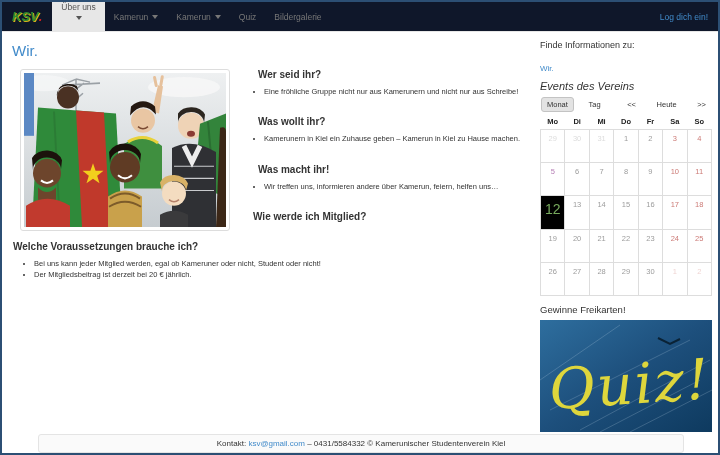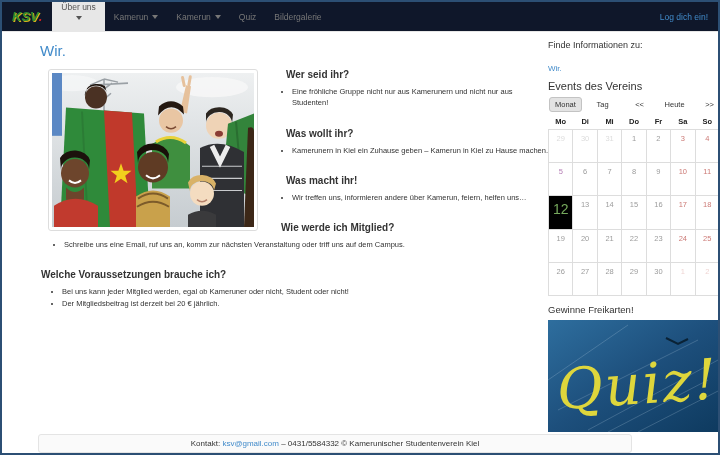--- a/index.html
+++ b/index.html
@@ -11,21 +11,21 @@
   .brand{display:flex;align-items:center;padding:0 10px;font-size:13px;font-weight:bold;font-style:italic;
          color:#2e8b2e;text-shadow:1px 1px 0 #d4b11c;cursor:pointer;}
   .brand .dot{color:#cc2222;text-shadow:none;}
   .nav-menu{display:flex;align-items:stretch;}
   .nav-item{display:flex;align-items:center;gap:4px;padding:0 9px;font-size:8.5px;color:#777;cursor:pointer;}
   .nav-item.active{background:#e7e7e7;color:#555;flex-direction:column;}
   .caret{display:inline-block;width:0;height:0;border-left:3px solid transparent;border-right:3px solid transparent;border-top:4px solid currentColor;}
   .login{margin-left:auto;display:flex;align-items:center;padding:0 10px;font-size:8.5px;color:#428bca;cursor:pointer;}
 
   
-  .row{display:flex;padding-left:28px;}
+  .row{display:flex;}
   .col-main{flex:1;position:relative;padding:10px 0 0 8px;box-sizing:border-box;}
   .col-side{width:172px;margin-right:6px;padding-top:8px;box-sizing:content-box;}
 
   .page-title{margin:0 0 10px 2px;font-size:15px;font-weight:normal;color:#428bca;}
 
   .photo{position:absolute;left:18px;top:37px;width:210px;height:162px;box-sizing:border-box;
          background:#fff;border:1px solid #ddd;border-radius:3px;padding:3px;}
   .photo svg{display:block;width:100%;height:100%;}
 
   .sections-beside{margin-left:248px;width:262px;}
@@ -38,21 +38,21 @@
   .sec-3 h4{margin-left:243px;}
   .sec-3 ul{padding-left:26px;}
   .sec-3 li{white-space:nowrap;}
   .sec-4 h4{margin-left:3px;}
   .sec-4 ul{padding-left:24px;}
   .sec-4 li{white-space:nowrap;}
 
   
   .find-title{margin:0 0 7px;font-size:9px;color:#333;}
   .wir-link{display:inline-block;margin:0 0 7px;font-size:8px;color:#428bca;cursor:pointer;text-decoration:none;}
-  .events-title{margin:0 0 5px;font-size:11px;font-weight:normal;color:#333;}
+  .events-title{margin:0 0 5px;font-size:11px;font-weight:normal;color:#333;font-style:italic;}
 
   .cal-toolbar{display:flex;justify-content:space-between;align-items:center;margin-bottom:5px;}
   .cal-btn{font-family:inherit;font-size:7.5px;color:#333;background:none;border:1px solid transparent;
            border-radius:3px;padding:2px 5px;margin-left:1px;cursor:pointer;line-height:1.2;}
   .cal-btn.active{background:#e3e3e3;border-color:#c3c3c3;}
   .cal-btn.group-gap{margin-left:7px;}
 
   .cal-table{width:172px;table-layout:fixed;border-collapse:collapse;}
   .cal-table th{font-size:7.5px;font-weight:bold;color:#222;text-align:center;padding:0 0 3px;border:none;}
   .cal-table td{border:1px solid #ddd;height:27px;text-align:center;vertical-align:top;padding-top:4px;
@@ -61,21 +61,21 @@
   .cal-table td.weekend{color:#cc7a76;}
   .cal-table td.out.weekend{color:#efd5d3;}
   .cal-table td.event{color:#b57eb5;}
   .cal-table td.today{background:#000000;color:#76a95c;font-size:14px;padding-top:5px;}
 
   .quiz-title{margin:8px 0 5px;font-size:9.5px;font-weight:normal;color:#333;}
   .quiz-box{width:172px;height:112px;cursor:pointer;}
   .quiz-box svg{display:block;width:100%;height:100%;}
 
   
-  .footer-well{margin:2px 0 0 36px;width:594px;box-sizing:border-box;background:#fafafa;border:1px solid #e4e4e4;
+  .footer-well{margin:2px 0 0 36px;width:646px;box-sizing:border-box;background:#fafafa;border:1px solid #e4e4e4;
                border-radius:3px;text-align:center;font-size:8px;color:#333;padding:4px 0;}
   .footer-well a{color:#428bca;text-decoration:none;cursor:pointer;}
 </style>
 </head>
 <body>
 
 <div class="page">
 
   <div class="navbar">
     <div class="brand">
@@ -164,42 +164,39 @@
           <path d="M145 125 q5 4 10 0" stroke="#b5806a" stroke-width="1.5" fill="none"></path>
           <path d="M136 140 q14 -8 28 0 l0 12 l-28 0 z" fill="#3a3a3c"></path>
           <path d="M196 54 q6 -2 6 4 l0 94 l-10 0 z" fill="#3c2717"></path>
         </svg>
       </div>
 
       <div class="sections-beside">
           <div class="section sec-0">
             <h4>Wer seid ihr?</h4>
             <ul>
-              <li>Eine fröhliche Gruppe nicht nur aus Kamerunern und nicht nur aus Studenten!</li>
+              <li>Eine fröhliche Gruppe nicht nur aus Kamerunern und nicht nur aus Schreibe!</li>
             </ul>
           </div>
           <div class="section sec-1">
             <h4>Was wollt ihr?</h4>
             <ul>
               <li>Kamerunern in Kiel ein Zuhause geben – Kamerun in Kiel zu Hause machen.</li>
             </ul>
           </div>
           <div class="section sec-2">
             <h4>Was macht ihr!</h4>
             <ul>
               <li>Wir treffen uns, informieren andere über Kamerun, feiern, helfen uns…</li>
             </ul>
           </div>
         </div>
       <div>
           <div class="section sec-3">
             <h4>Wie werde ich Mitglied?</h4>
-            <ul>
-              <li>Schreibe uns eine Email, ruf uns an, komm zur nächsten Veranstaltung oder triff uns auf dem Campus.</li>
-            </ul>
           </div>
           <div class="section sec-4">
             <h4>Welche Voraussetzungen brauche ich?</h4>
             <ul>
               <li>Bei uns kann jeder Mitglied werden, egal ob Kameruner oder nicht, Student oder nicht!</li>
               <li>Der Mitgliedsbeitrag ist derzeit bei 20 € jährlich.</li>
             </ul>
           </div>
         </div>
     </div>

